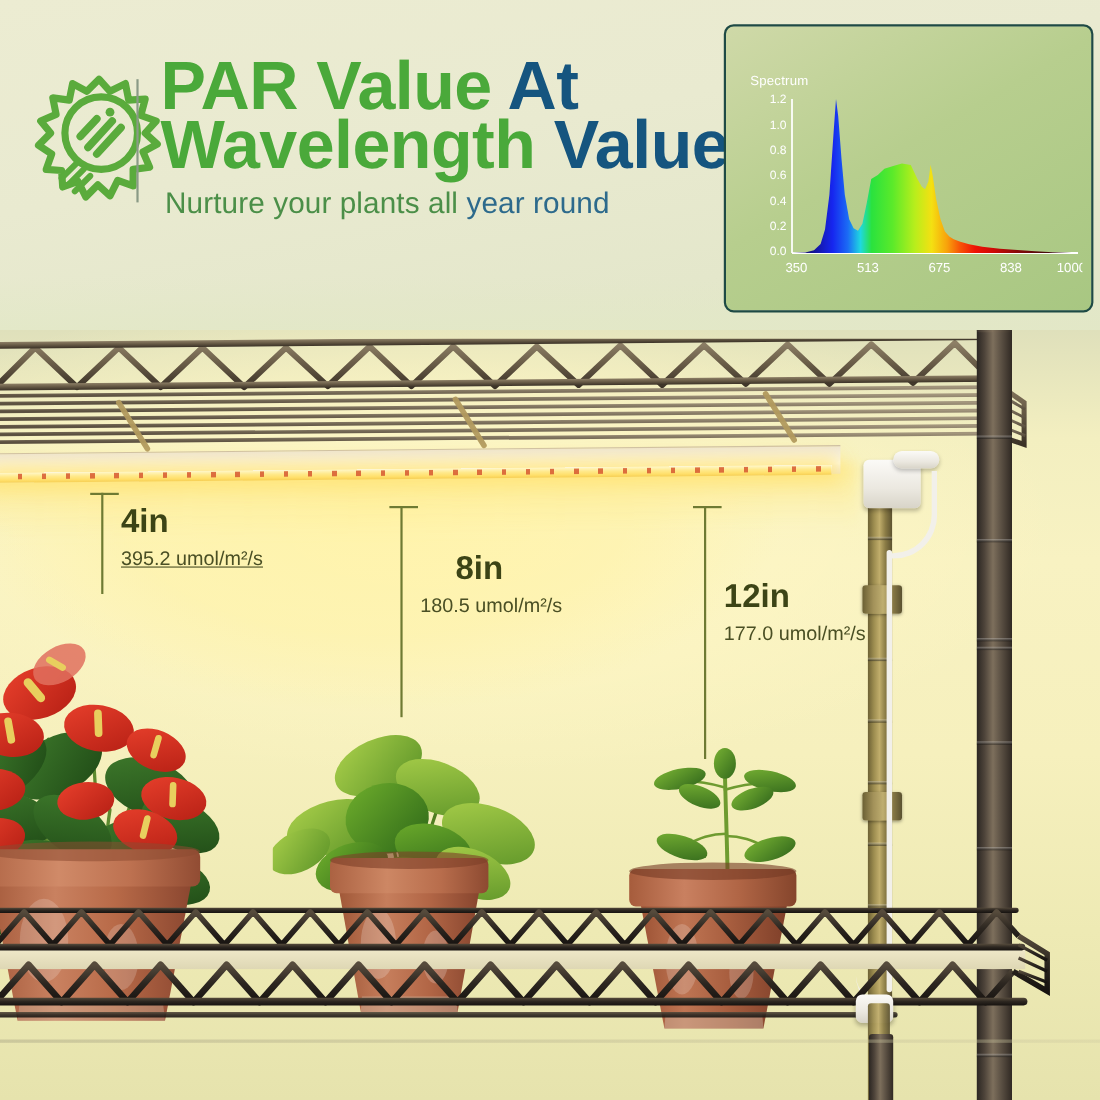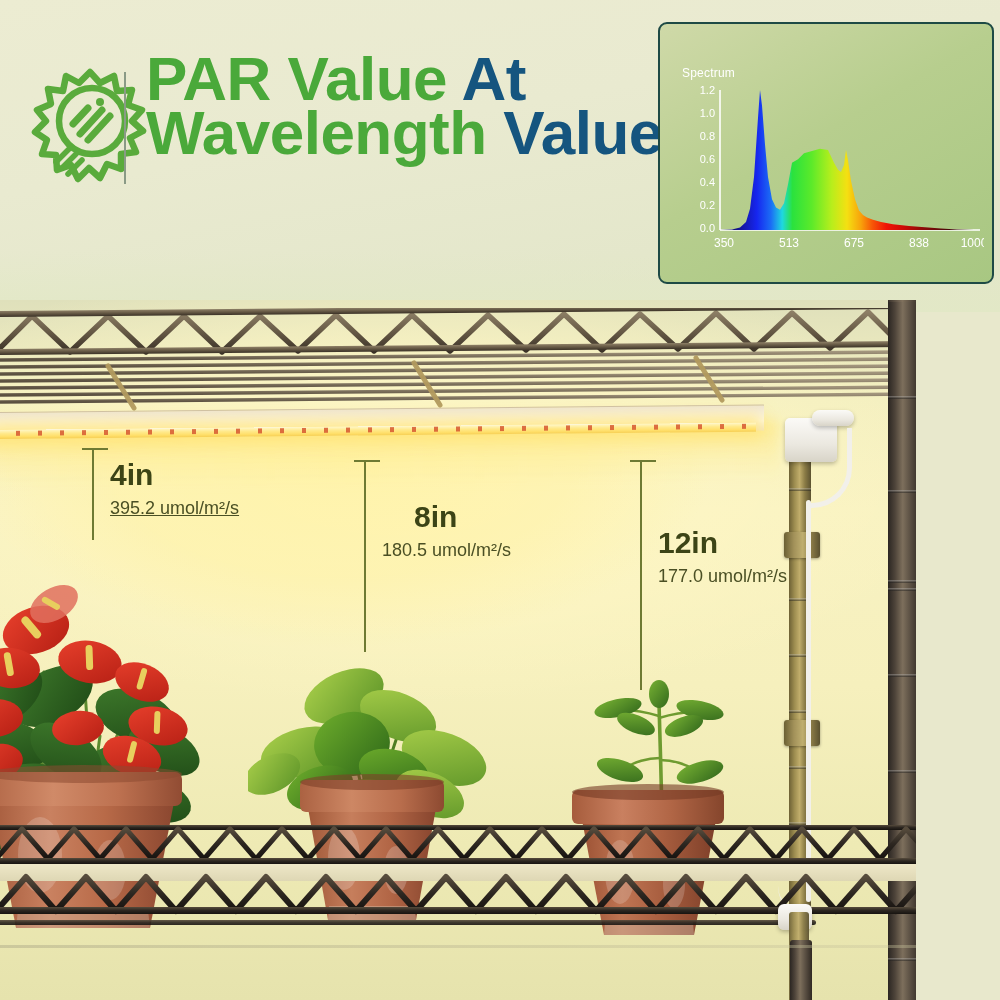--- a/index.html
+++ b/index.html
@@ -56,21 +56,21 @@
     font-size:12px; color:#ffffff; letter-spacing:.2px;
   }
   .spec-plot { position:absolute; left:14px; top:58px; width:310px; height:175px; }
   .spec-xlabel {
     position:absolute; left:0; right:0; bottom:10px; text-align:center;
     font-size:12px; color:#ffffff;
   }
 
   
   .photo {
-    position:absolute; left:0; top:300px; width:916px; height:700px;
+    position:absolute; left:0; top:300px; width:1000px; height:700px;
     overflow:hidden;
     background:
       radial-gradient(ellipse 760px 300px at 400px 180px, rgba(255,248,200,.95) 0%, rgba(255,247,196,.55) 45%, rgba(250,244,190,0) 75%),
       linear-gradient(to bottom,#dfe0bb 0%,#f3efc0 14%,#f8f2c2 30%,#f6f0bd 55%,#eeeab4 78%,#e6e3ad 100%);
   }
   
   .light-pool {
     position:absolute; left:-40px; top:120px; width:880px; height:470px;
     background:radial-gradient(ellipse 520px 260px at 380px 40px, rgba(255,243,168,.92) 0%, rgba(255,241,160,.5) 45%, rgba(255,240,155,0) 72%);
     pointer-events:none;
@@ -195,20 +195,23 @@
 
   <div class="headline">
     <div class="line">
       <span class="g">PAR Value </span><span class="b">At</span>
     </div>
     <div class="line">
       <span class="g">Wavelength </span><span class="b">Value</span>
     </div>
   </div>
 
+  <div class="subtitle">
+    <span>Nurture your plants all </span><span class="sb">year round</span>
+  </div>
 
   <div class="spec-card">
     <div class="spec-title">Spectrum</div>
 
     <svg class="spec-plot" viewBox="0 0 310 175">
       <defs>
 
         <linearGradient id="spectral" x1="0" y1="0" x2="1" y2="0">
           <stop offset="0.00" stop-color="#0a0a35"></stop>
           <stop offset="0.08" stop-color="#14149a"></stop>

